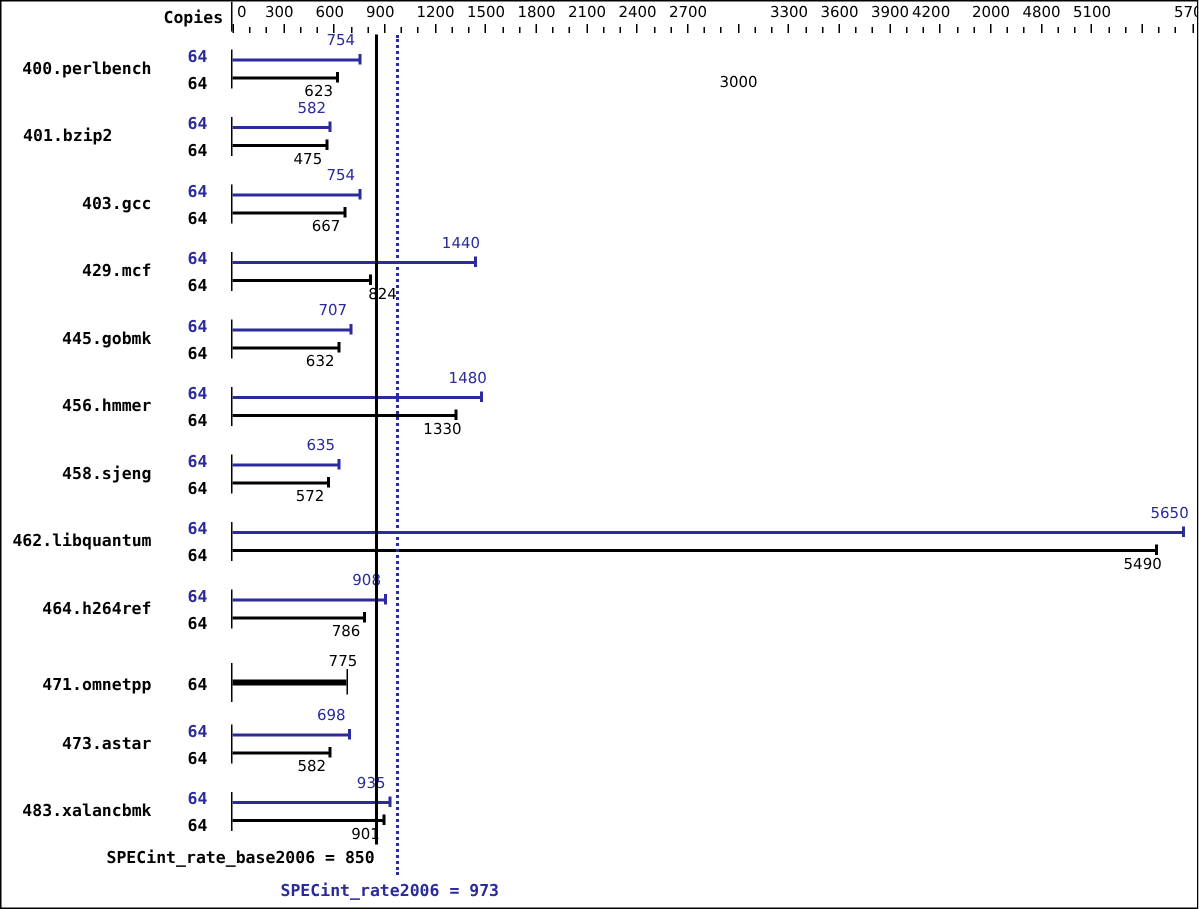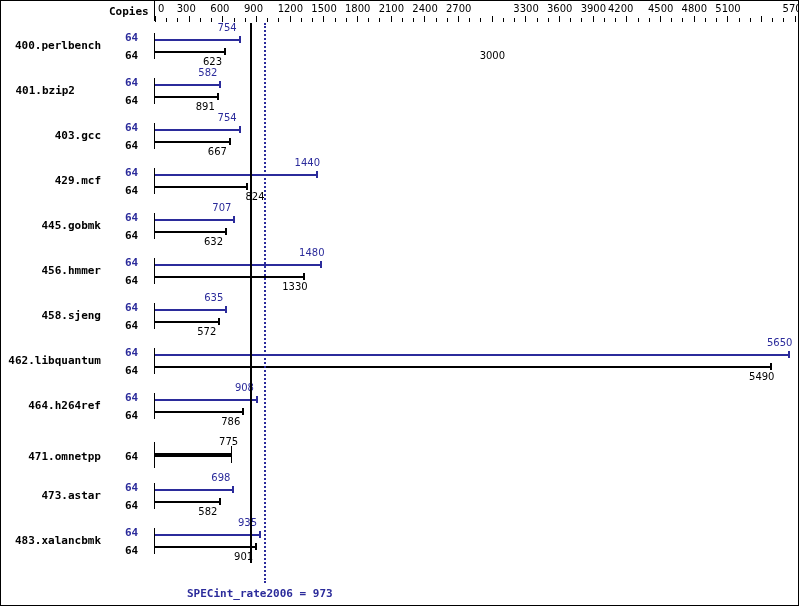--- a/index.html
+++ b/index.html
@@ -30,21 +30,21 @@
       <div class="tick-label" style="left: 310.319px;">1500</div>
       <div class="tick-label" style="left: 343.982px;">1800</div>
       <div class="tick-label" style="left: 377.646px;">2100</div>
       <div class="tick-label" style="left: 411.31px;">2400</div>
       <div class="tick-label" style="left: 444.973px;">2700</div>
       <div class="tick-label" style="left: 478.637px; margin-top: 47px;">3000</div>
       <div class="tick-label" style="left: 512.301px;">3300</div>
       <div class="tick-label" style="left: 545.965px;">3600</div>
       <div class="tick-label" style="left: 579.628px;">3900</div>
       <div class="tick-label" style="left: 607px;">4200</div>
-      <div class="tick-label" style="left: 646.956px;">4500</div>
+      <div class="tick-label" style="left: 646.956px;">2000</div>
       <div class="tick-label" style="left: 680.619px;">4800</div>
       <div class="tick-label" style="left: 714.283px;">5100</div>
       <div class="tick-label" style="left: 781.611px;">5700</div>
       <div class="tick" style="left: 154px; top: 15px; height: 6px;"></div>
       <div class="tick" style="left: 165px; top: 17px; height: 4px;"></div>
       <div class="tick" style="left: 176px; top: 17px; height: 4px;"></div>
       <div class="tick" style="left: 188px; top: 15px; height: 6px;"></div>
       <div class="tick" style="left: 199px; top: 17px; height: 4px;"></div>
       <div class="tick" style="left: 210px; top: 17px; height: 4px;"></div>
       <div class="tick" style="left: 221px; top: 15px; height: 6px;"></div>
@@ -117,21 +117,21 @@
       <div class="abs" style="left: 0px; top: 75px; width: 799px; height: 45px;">
         <div class="lbl" style="right: 725px; top: 8px;">401.bzip2</div>
         <div class="abs" style="left: 153px; top: 2px; width: 1px; height: 26px; background: rgb(0, 0, 0);"></div>
         <div class="copies" style="left: 124px; top: 0px; color: rgb(43, 43, 155);">64</div>
         <div class="bar" style="left: 154px; top: 8px; width: 65.3076px; background: rgb(43, 43, 155);"></div>
         <div class="cap" style="left: 218.308px; top: 5px; background: rgb(43, 43, 155);"></div>
         <div class="val" style="left: 197.308px; top: -9px; color: rgb(43, 43, 155);">582</div>
         <div class="copies" style="left: 124px; top: 18px; color: rgb(0, 0, 0);">64</div>
         <div class="bar" style="left: 154px; top: 20px; width: 62.7267px; background: rgb(0, 0, 0);"></div>
         <div class="cap" style="left: 215.727px; top: 17px; background: rgb(0, 0, 0);"></div>
-        <div class="val" style="left: 194.727px; top: 25px; color: rgb(0, 0, 0);">891</div>
+        <div class="val" style="left: 194.727px; top: 25px; color: rgb(0, 0, 0);">475</div>
       </div>
       <div class="abs" style="left: 0px; top: 120px; width: 799px; height: 45px;">
         <div class="lbl" style="right: 699px; top: 8px;">403.gcc</div>
         <div class="abs" style="left: 153px; top: 2px; width: 1px; height: 26px; background: rgb(0, 0, 0);"></div>
         <div class="copies" style="left: 124px; top: 0px; color: rgb(43, 43, 155);">64</div>
         <div class="bar" style="left: 154px; top: 8px; width: 84.6081px; background: rgb(43, 43, 155);"></div>
         <div class="cap" style="left: 237.608px; top: 5px; background: rgb(43, 43, 155);"></div>
         <div class="val" style="left: 216.608px; top: -9px; color: rgb(43, 43, 155);">754</div>
         <div class="copies" style="left: 124px; top: 18px; color: rgb(0, 0, 0);">64</div>
         <div class="bar" style="left: 154px; top: 20px; width: 74.8457px; background: rgb(0, 0, 0);"></div>
@@ -240,14 +240,15 @@
         <div class="copies" style="left: 124px; top: 18px; color: rgb(0, 0, 0);">64</div>
         <div class="bar" style="left: 154px; top: 20px; width: 101.103px; background: rgb(0, 0, 0);"></div>
         <div class="cap" style="left: 254.103px; top: 17px; background: rgb(0, 0, 0);"></div>
         <div class="val" style="left: 233.103px; top: 25px; color: rgb(0, 0, 0);">901</div>
       </div>
     </div>
   <div id="refs">
       <div class="abs" style="left: 249px; top: 22px; width: 2px; height: 540px; background: rgb(0, 0, 0);"></div>
       <div class="abs" style="left: 263px; top: 22px; width: 0px; height: 560px; border-left: 2px dotted rgb(43, 43, 155);"></div>
     </div>
+  <div class="lbl" style="left:70px;top:564px;">SPECint_rate_base2006 = 850</div>
   <div class="lbl" style="left:186px;top:586px;color:#2b2b9b;">SPECint_rate2006 = 973</div>
 </div>
 
 </body></html>

